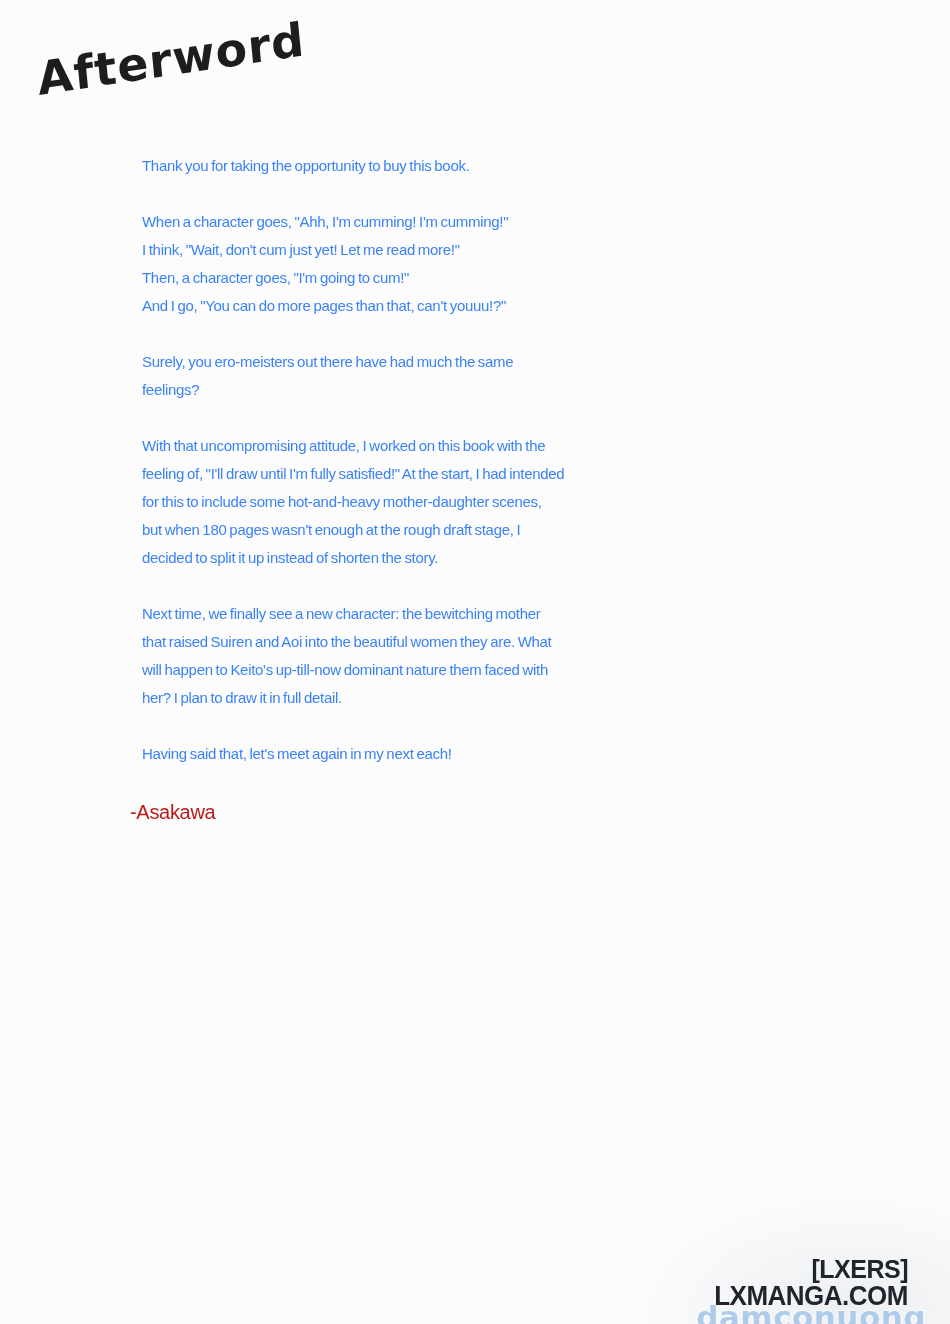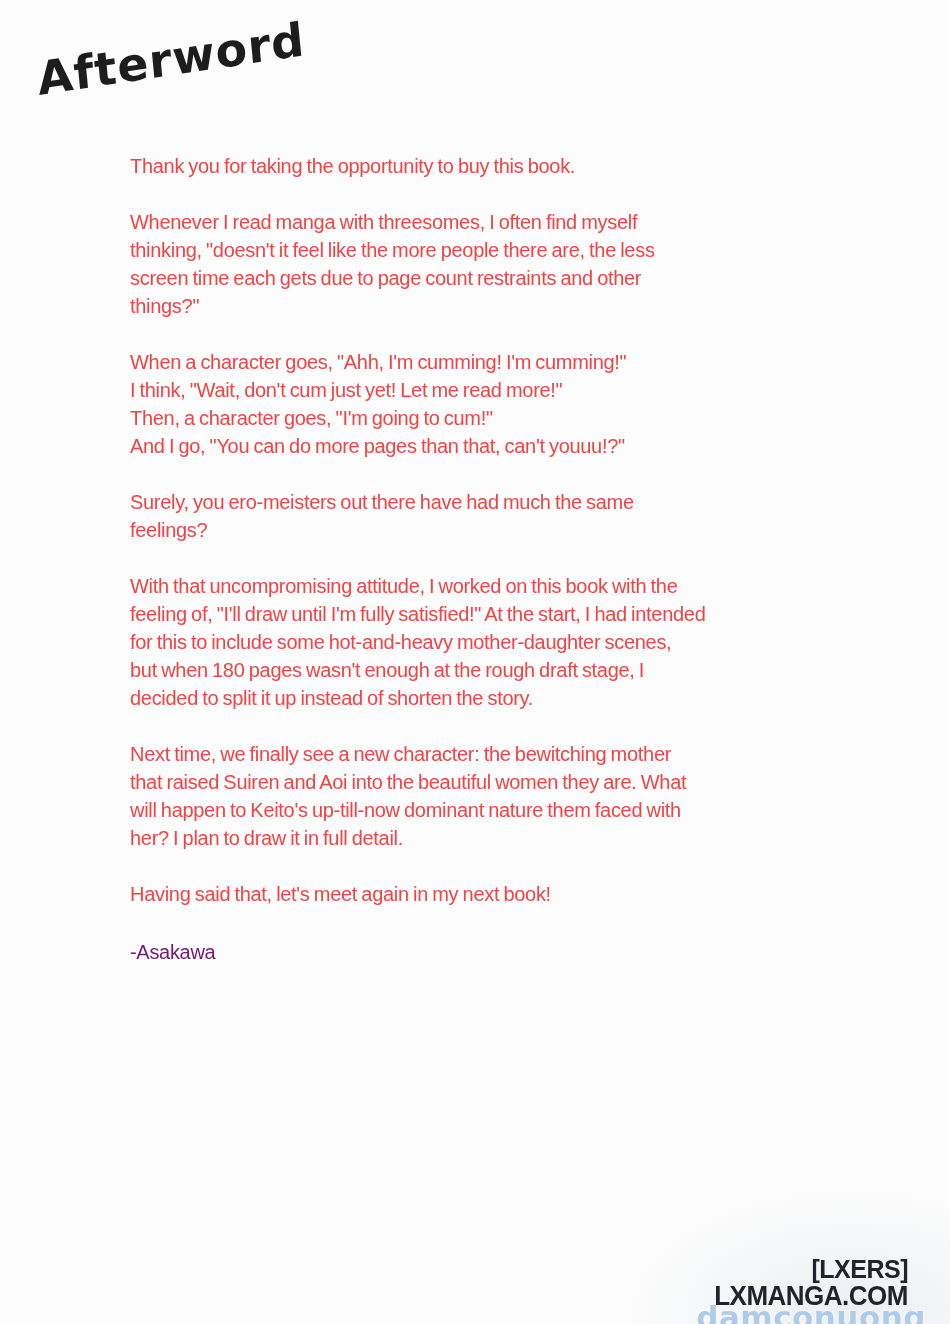--- a/index.html
+++ b/index.html
@@ -40,34 +40,34 @@
     transform-origin: left bottom;
     white-space: nowrap;
   }
   .body-text {
     position: absolute;
     left: 130px;
     top: 152px;
     width: 790px;
   }
   .para {
-    margin: 0 0 28px 0;
-    font-size: 20px;
+    margin: 0 0 28px 12px;
+    font-size: 15px;
     line-height: 28px;
     letter-spacing: -0.3px;
     word-spacing: -1px;
     white-space: pre-line;
-    color: #ef4444;
+    color: #3b82f6;
   }
   .signature {
     margin-top: 30px;
     font-size: 20px;
     line-height: 28px;
     letter-spacing: -0.3px;
-    color: #701a75;
+    color: #b91c1c;
   }
   .watermark {
     position: absolute;
     right: 42px;
     bottom: 14px;
     text-align: right;
     line-height: 1.05;
   }
   .wm-dark {
     position: relative;
@@ -96,40 +96,36 @@
 </style>
 </head>
 <body>
 
 <div class="page">
 
   <div class="title">Afterword</div>
 
   <div class="body-text">
     <p class="para">Thank you for taking the opportunity to buy this book.</p>
-    <p class="para">Whenever I read manga with threesomes, I often find myself
-thinking, "doesn't it feel like the more people there are, the less
-screen time each gets due to page count restraints and other
-things?"</p>
     <p class="para">When a character goes, "Ahh, I'm cumming! I'm cumming!"
 I think, "Wait, don't cum just yet! Let me read more!"
 Then, a character goes, "I'm going to cum!"
 And I go, "You can do more pages than that, can't youuu!?"</p>
     <p class="para">Surely, you ero-meisters out there have had much the same
 feelings?</p>
     <p class="para">With that uncompromising attitude, I worked on this book with the
 feeling of, "I'll draw until I'm fully satisfied!" At the start, I had intended
 for this to include some hot-and-heavy mother-daughter scenes,
 but when 180 pages wasn't enough at the rough draft stage, I
 decided to split it up instead of shorten the story.</p>
     <p class="para">Next time, we finally see a new character: the bewitching mother
 that raised Suiren and Aoi into the beautiful women they are. What
 will happen to Keito's up-till-now dominant nature them faced with
 her? I plan to draw it in full detail.</p>
-    <p class="para">Having said that, let's meet again in my next book!</p>
+    <p class="para">Having said that, let's meet again in my next each!</p>
     <div class="signature">-Asakawa</div>
   </div>
 
   <div class="corner-haze"></div>
 
   <div class="watermark">
     <div class="wm-underlay">damconuong</div>
     <div class="wm-dark wm-group">[LXERS]</div>
     <div class="wm-dark wm-site">LXMANGA.COM</div>
   </div>

